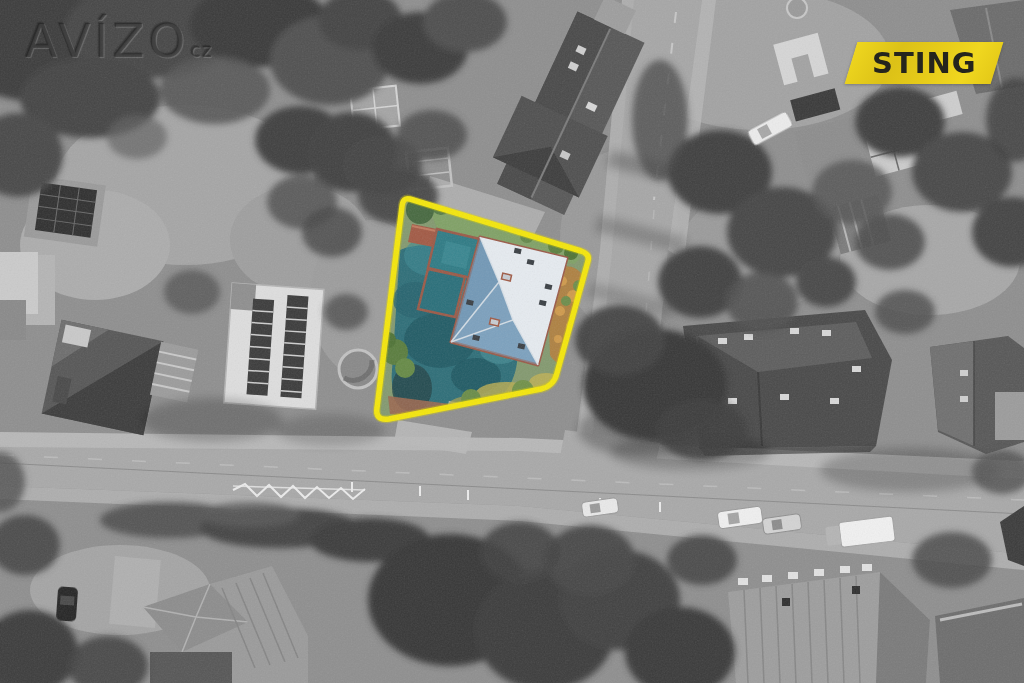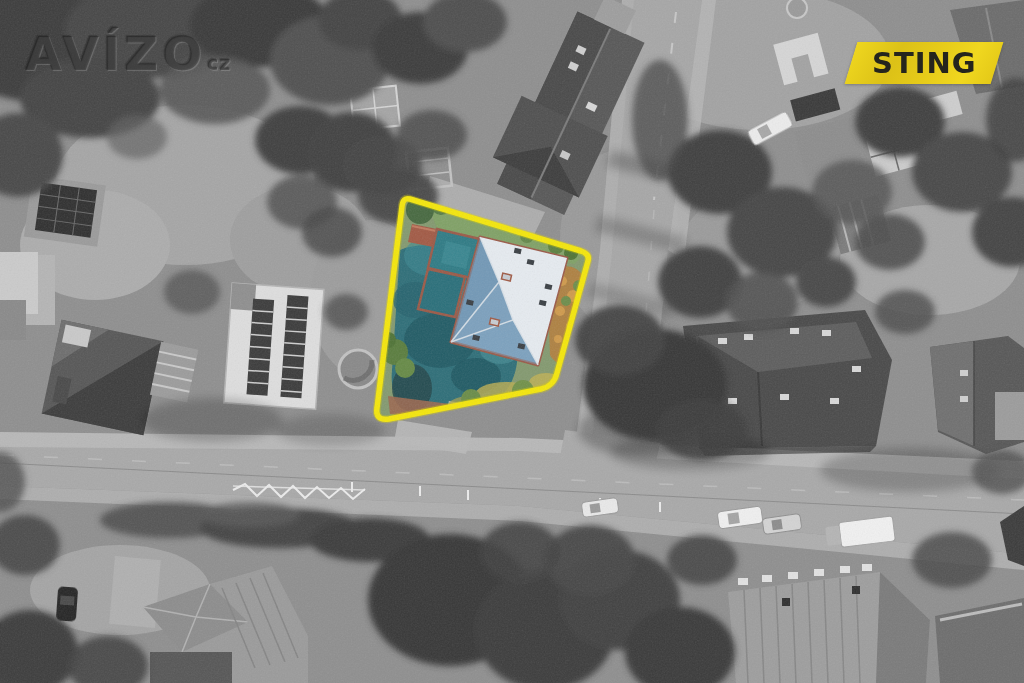--- a/index.html
+++ b/index.html
@@ -2,22 +2,22 @@
 <html><head>
 <meta charset="utf-8">
 <style>
   html,body{margin:0;padding:0;background:#222;}
   .stage{
     position:relative;width:1024px;height:683px;overflow:hidden;
     background:#949494;font-family:"DejaVu Sans","Liberation Sans",sans-serif;
   }
   .stage svg{position:absolute;left:0;top:0;display:block;}
   .watermark{
-    position:absolute;left:25px;top:30px;z-index:5;
-    font-weight:bold;font-size:47px;line-height:1;letter-spacing:4px;
+    position:absolute;left:25px;top:17px;z-index:5;
+    font-weight:normal;font-size:47px;line-height:1;letter-spacing:4px;
     color:rgba(28,28,28,0.45);
     text-shadow:1px 1px 1px rgba(255,255,255,0.18), -1px -1px 1px rgba(0,0,0,0.22);
     white-space:nowrap;user-select:none;
   }
   .watermark .cz{
     font-size:19px;letter-spacing:1px;margin-left:1px;
   }
   .badge{
     position:absolute;left:851px;top:42px;width:146px;height:42px;z-index:6;
     background:linear-gradient(105deg,#eed61f 0%,#dcc117 30%,#e6cb19 55%,#f0d71f 80%,#e4c918 100%);

